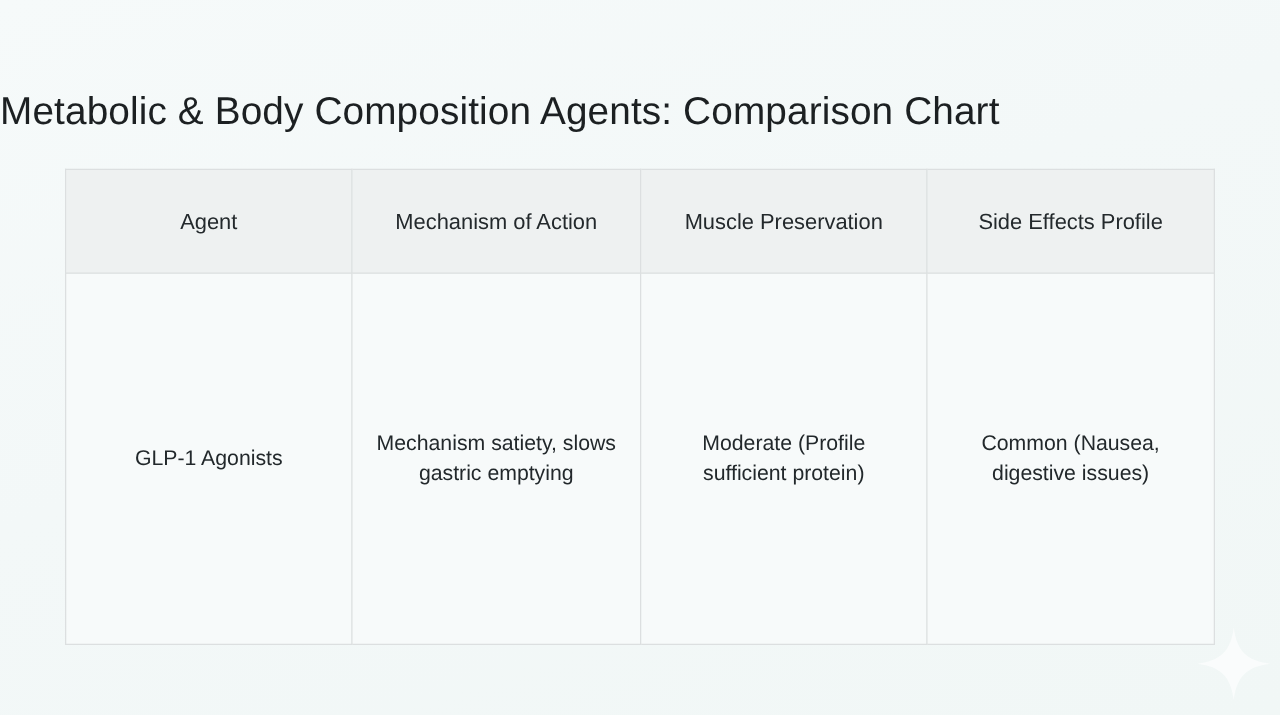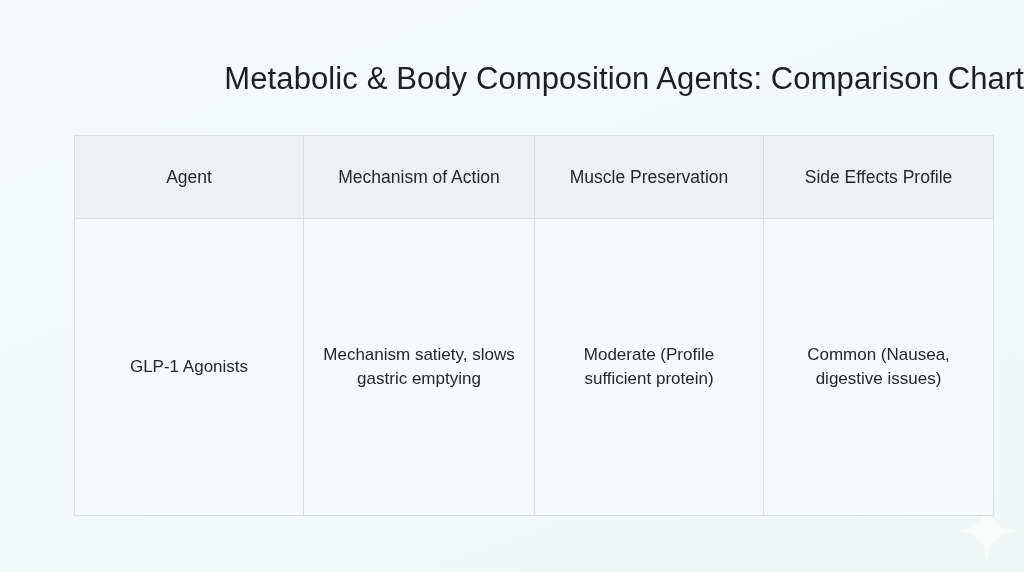--- a/index.html
+++ b/index.html
@@ -33,36 +33,35 @@
     right: 8px;
     bottom: 12px;
     width: 58px;
     height: 58px;
   }
 
   .page-title {
     position: absolute;
     left: 0;
     right: 0;
-    top: 40px;
-    text-align: right;
+    top: 50px;
+    text-align: left;
     font-size: 31px;
     font-weight: 400;
     color: #1c2022;
     letter-spacing: 0.1px;
     white-space: nowrap;
   }
 
   .table-wrap {
     position: absolute;
     left: 52px;
     top: 135px;
     width: 919px;
     height: 381px;
-    margin-left: 22px;
   }
 
   table.cmp {
     width: 100%;
     height: 100%;
     border-collapse: collapse;
     table-layout: fixed;
   }
 
   table.cmp th,

